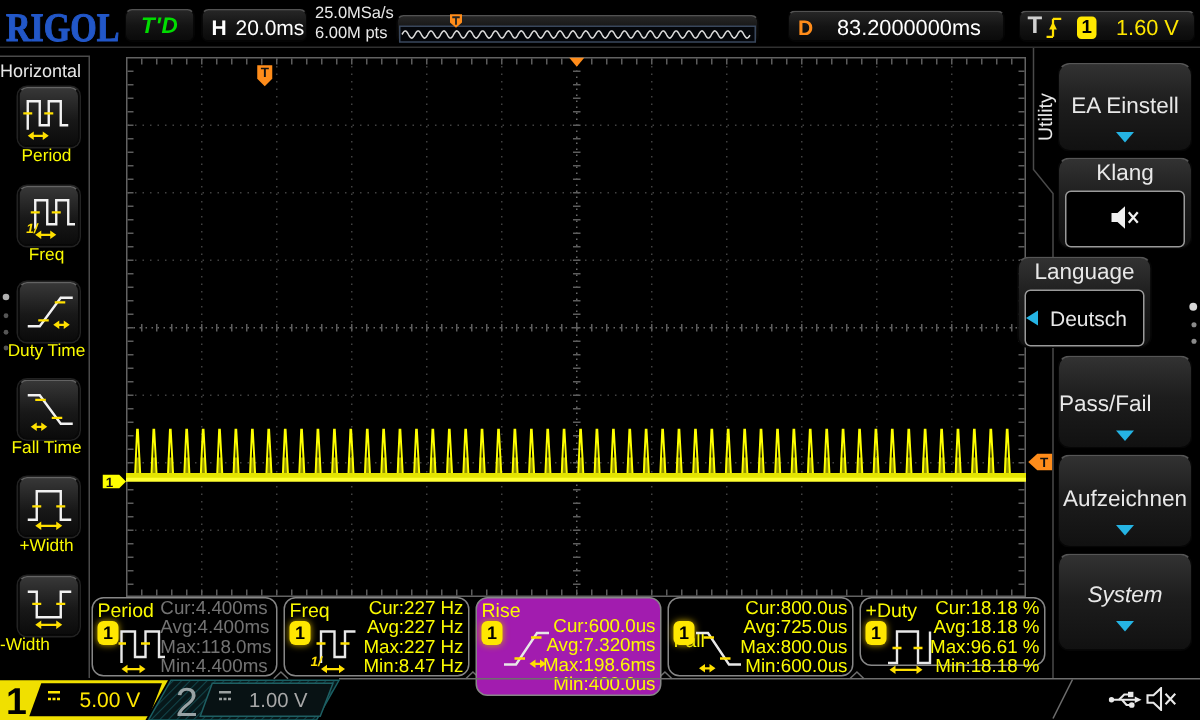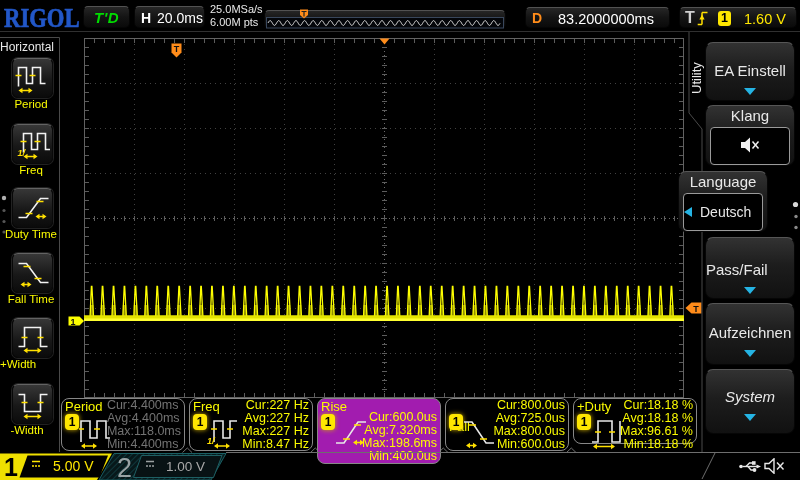--- a/index.html
+++ b/index.html
@@ -146,33 +146,33 @@
 <svg width="37" height="36" viewBox="0 0 37 36" style="display:block">
         <g transform="translate(2.5,0.5)">
           <path d="M3,27 H9 V8 H25 V27 H32" stroke="#f2f2f2" stroke-width="1.6" fill="none"></path>
           <path d="M6,18 h6 M22,18 h6" stroke="#ffe000" stroke-width="1.5" fill="none"></path>
           <line x1="9.5" y1="31" x2="24.5" y2="31" stroke="#ffe000" stroke-width="1.5"></line>
           <polygon points="8,31 12,28.2 12,33.8" fill="#ffe000"></polygon>
           <polygon points="26,31 22,28.2 22,33.8" fill="#ffe000"></polygon>
         </g>
       </svg>
     </div>
-<div style="position:absolute;left:0;top:358px;width:62px;color:#fbfb00;font-size:11.5px;">+Width</div>
+<div style="position:absolute;left:0;top:358px;width:62px;text-align:center;color:#fbfb00;font-size:11.5px;">+Width</div>
 <div style="position:absolute;left:12px;top:384px;width:39px;height:38px;border-radius:6px;background:linear-gradient(180deg,#373737,#181818 55%,#0b0b0b);border:1px solid #090909;border-top-color:#636363;box-shadow:0 0 0 1px #222;">
 <svg width="37" height="36" viewBox="0 0 37 36" style="display:block">
         <g transform="translate(2.5,0.5)">
           <path d="M3,9 H9 V26 H25 V9 H32" stroke="#f2f2f2" stroke-width="1.6" fill="none"></path>
           <path d="M6,17 h6 M22,17 h6" stroke="#ffe000" stroke-width="1.5" fill="none"></path>
           <line x1="9.5" y1="31" x2="24.5" y2="31" stroke="#ffe000" stroke-width="1.5"></line>
           <polygon points="8,31 12,28.2 12,33.8" fill="#ffe000"></polygon>
           <polygon points="26,31 22,28.2 22,33.8" fill="#ffe000"></polygon>
         </g>
       </svg>
     </div>
-<div style="position:absolute;left:0;top:424px;width:54px;text-align:center;color:#fbfb00;font-size:11.5px;">-Width</div>
+<div style="position:absolute;left:0;top:424px;width:54px;text-align:left;color:#fbfb00;font-size:11.5px;">-Width</div>
 <div style="position:absolute;left:705px;top:42px;width:90px;height:59px;border-radius:8px;background:linear-gradient(180deg,#323232,#1d1d1d 45%,#111);border:1px solid #060606;border-top-color:#565656;box-sizing:border-box;color:#e8e8e8;font-size:15px;text-align:center;">
       <div style="margin-top:19px;">EA Einstell</div>
       <div style="width:0;height:0;border-left:6.5px solid transparent;border-right:6.5px solid transparent;border-top:7px solid #25b4e4;margin:9px auto 0;"></div>
     </div>
 <div style="position:absolute;left:705px;top:105px;width:90px;height:61px;border-radius:8px;background:linear-gradient(180deg,#323232,#1d1d1d 45%,#111);border:1px solid #060606;border-top-color:#565656;box-sizing:border-box;color:#e8e8e8;font-size:15px;text-align:center;">
       <div style="margin-top:1px;font-size:15px;">Klang</div>
       <div style="margin:3px 4px 0;height:36px;border:1px solid #9a9a9a;border-radius:4px;background:#000;">
         <svg width="24" height="18" viewBox="0 0 24 18" style="display:block;margin:8px auto 0;">
 <polygon points="3,6 7,6 12,1.5 12,16.5 7,12 3,12" fill="#f0f0f0"></polygon>
 <path d="M14.5,5.5 L20.5,12.5 M20.5,5.5 L14.5,12.5" stroke="#f0f0f0" stroke-width="1.5"></path>

